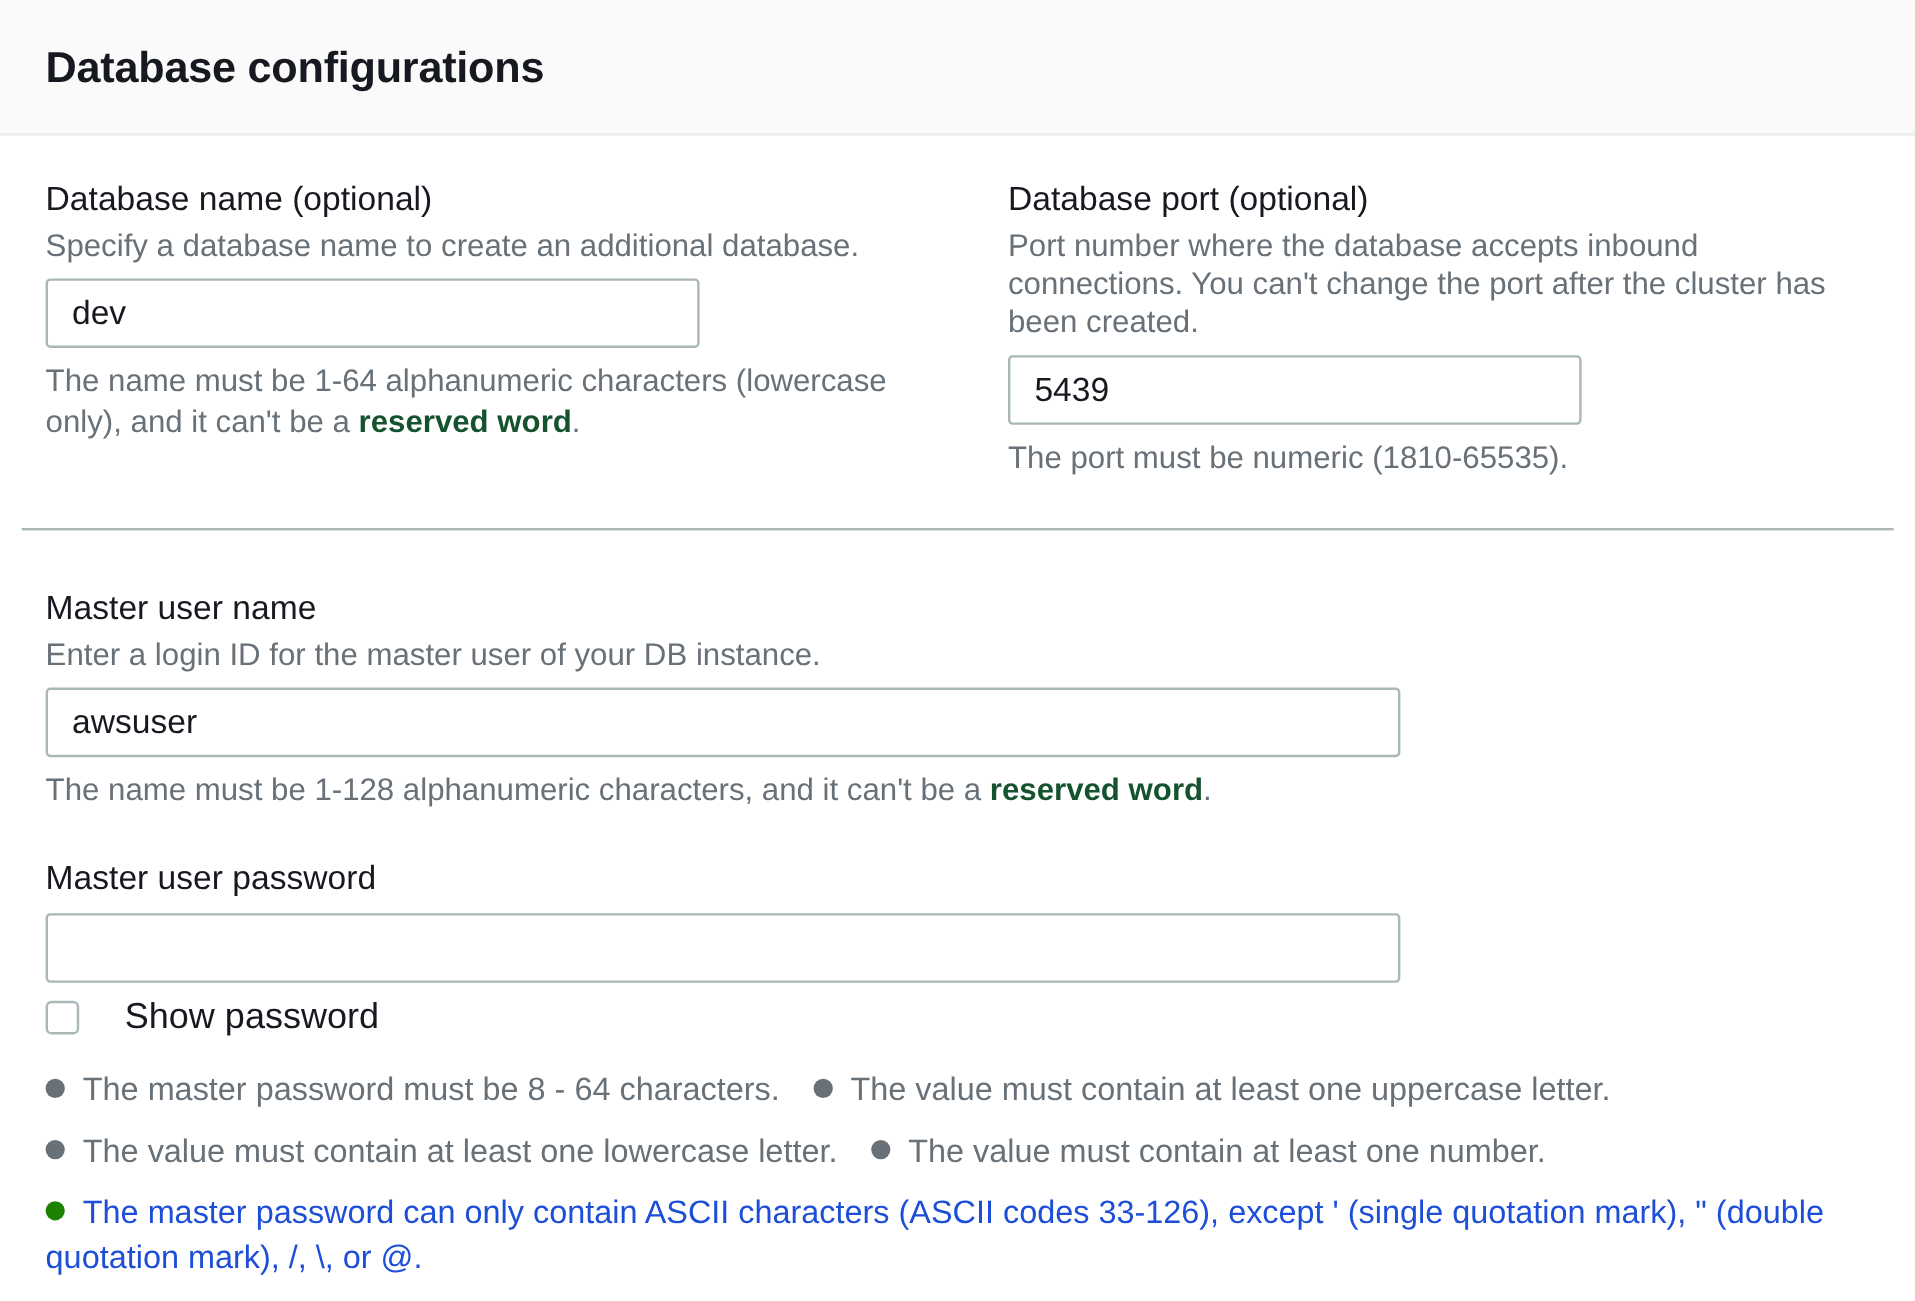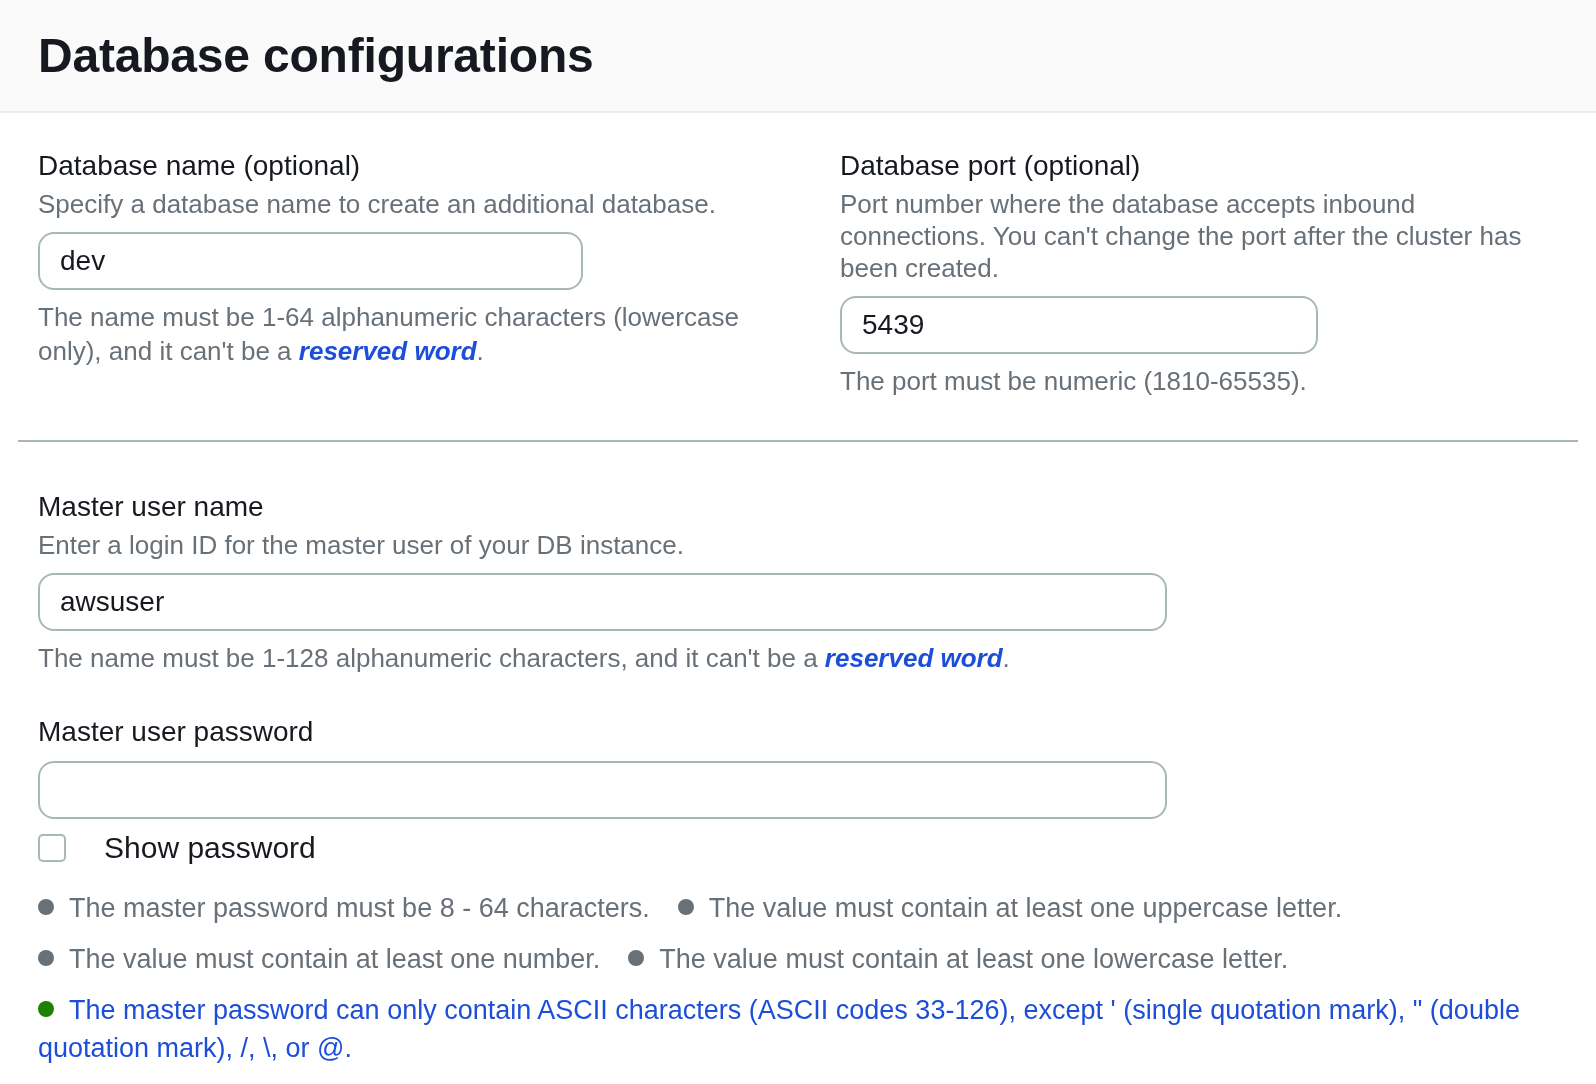--- a/index.html
+++ b/index.html
@@ -12,21 +12,21 @@
   }
   .panel-header {
     height: 113px;
     background: #fafafa;
     border-bottom: 2px solid #eaeded;
     display: flex;
     align-items: center;
     padding: 0 38px;
   }
   .panel-title {
-    font-size: 48px;
+    font-size: 36px;
     font-weight: 700;
     color: #16191f;
     letter-spacing: -0.2px;
   }
   .content { padding: 36px 38px 0 38px; }
 
   .two-col {
     display: grid;
     grid-template-columns: 769px auto;
     gap: 33px;
@@ -42,45 +42,44 @@
     font-size: 26px;
     line-height: 32px;
     color: #687078;
   }
   .field-desc.narrow { max-width: 740px; }
   .text-input {
     display: block;
     margin-top: 12px;
     height: 58px;
     border: 2px solid #aab7b8;
-    border-radius: 16px;
+    border-radius: 4px;
     background: #ffffff;
     font-family: "Liberation Sans", "DejaVu Sans", sans-serif;
     font-size: 28px;
     color: #16191f;
     padding: 0 20px;
     outline: none;
   }
   .w-small  { width: 545px; }
   .w-port   { width: 478px; }
   .w-wide   { width: 1129px; }
   .field-hint {
     margin-top: 10px;
     font-size: 26px;
     line-height: 34px;
     color: #687078;
     max-width: 730px;
   }
   .field-hint.full { max-width: none; }
   .hint-link {
-    color: #1d4ed8;
+    color: #14532d;
     font-weight: 700;
     text-decoration: none;
     cursor: pointer;
-    font-style: italic;
   }
   .section-divider {
     border: none;
     height: 2px;
     background: #aab7b8;
     margin: 42px -20px 48px -20px;
   }
   .stack-field { margin-top: 0; }
   .mt-field { margin-top: 40px; }
 
@@ -167,18 +166,18 @@
     <input class="text-input w-wide" type="password" value="" style="">
     <div class="checkbox-row">
       <span class="checkbox-box"></span>
       <span class="checkbox-label">Show password</span>
     </div>
   </div>
 
   <div class="rules">
     <span class="rule"><span class="dot"></span><span>The master password must be 8 - 64 characters.</span></span>
     <span class="rule"><span class="dot"></span><span>The value must contain at least one uppercase letter.</span></span>
+    <span class="rule"><span class="dot"></span><span>The value must contain at least one lowercase letter.</span></span>
     <span class="rule"><span class="dot"></span><span>The value must contain at least one number.</span></span>
-    <span class="rule"><span class="dot"></span><span>The value must contain at least one lowercase letter.</span></span>
     <span class="rule ok"><span class="dot"></span><span>The master password can only contain ASCII characters (ASCII codes 33-126), except ' (single quotation mark), " (double quotation mark), /, \, or @.</span></span>
   </div>
 
 </main>
 
 </body></html>

